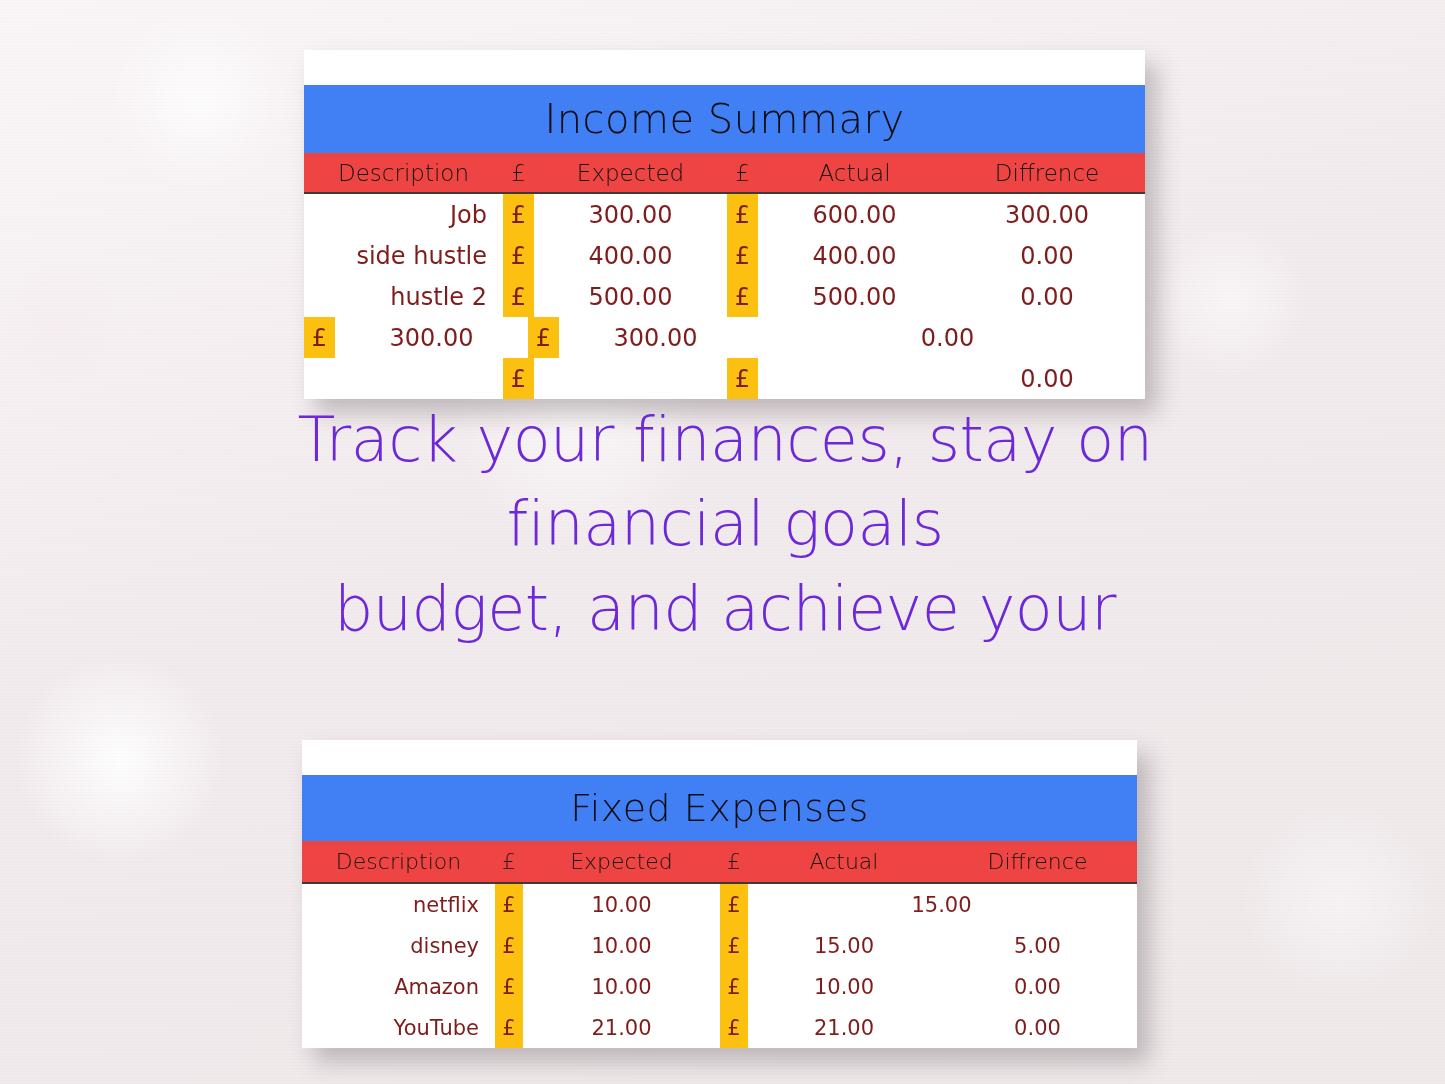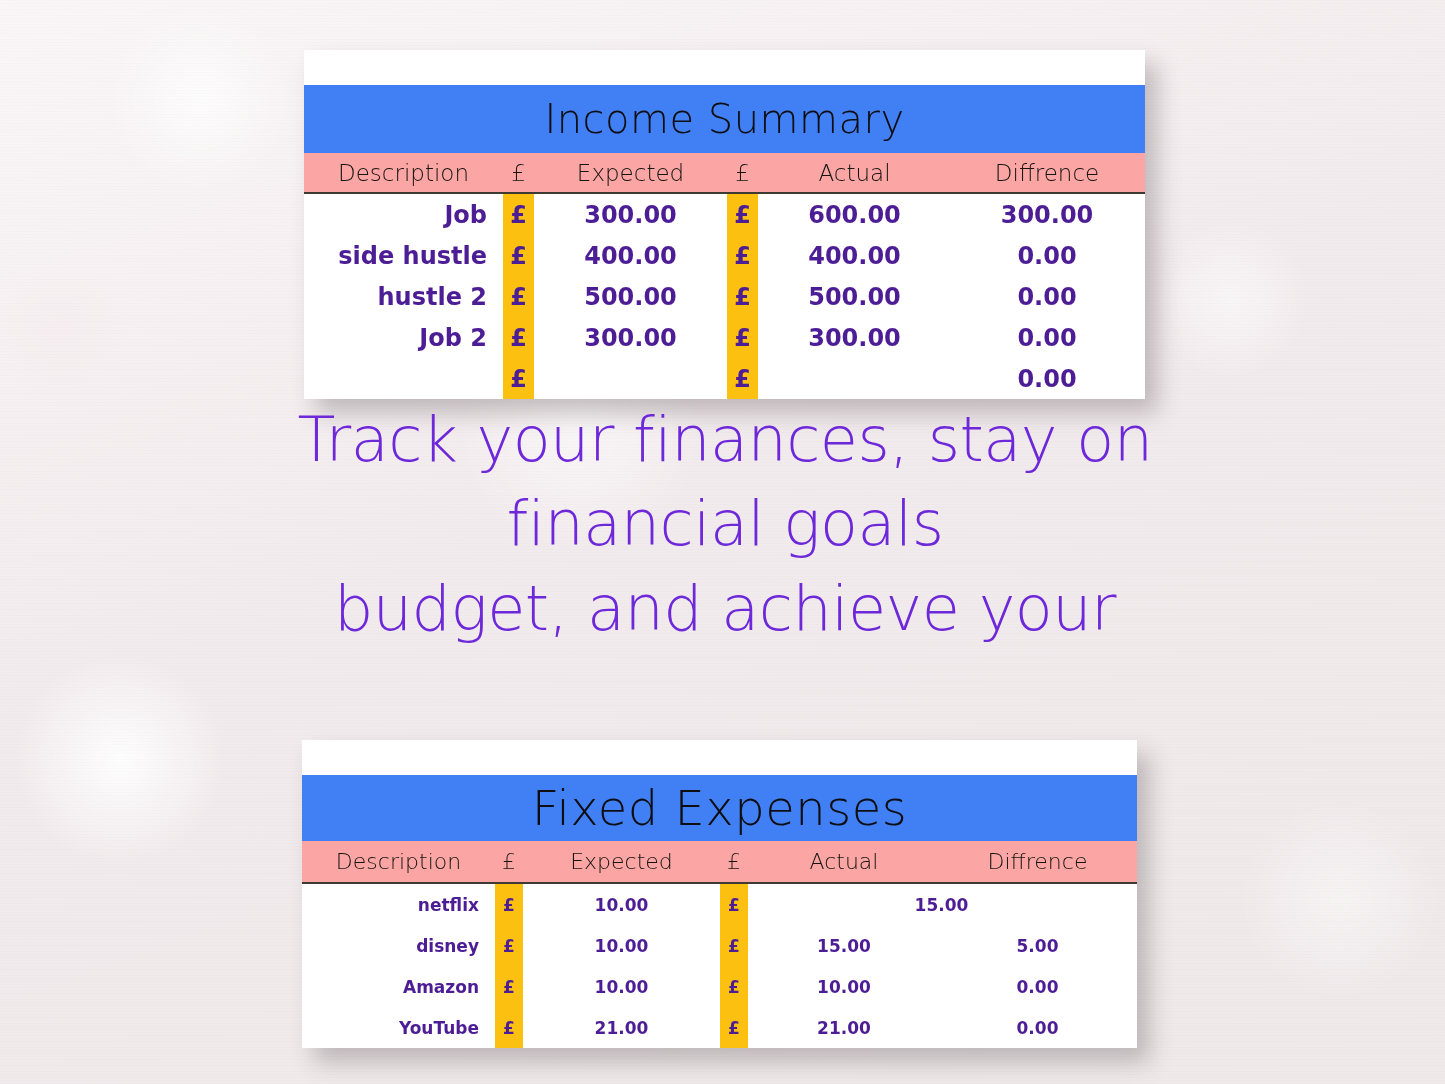--- a/index.html
+++ b/index.html
@@ -50,21 +50,21 @@
     background:#4180f4;
     color:#0d0d12;
     text-align:center;
     font-family:"DejaVu Sans", sans-serif;
     font-weight:300;
     letter-spacing:0.5px;
     display:flex; align-items:center; justify-content:center;margin-top:35px;
   }
 
   .sheet-head {
-    background:#fca5a5;
+    background:#ef4444;
     display:flex;
     align-items:center;
     border-bottom:2px solid #3d3a33;
     font-family:"DejaVu Sans", sans-serif;
     font-weight:300;
     color:#15150f;
   }
 
   .sheet-body { background:#ffffff; }
 
@@ -78,38 +78,38 @@
   .c-act    { flex:0 0 193px; display:flex; align-items:center; justify-content:center; }
   .c-diff   { flex:1 1 auto;  display:flex; align-items:center; justify-content:center; padding-right:2px; }
 
   .sheet-head .c-desc { justify-content:center; padding-right:0; }
 
   .sheet-body .c-cur1,
   .sheet-body .c-cur2 { background:#fcc011; }
 
   .cell-text {
     font-family:"DejaVu Sans", sans-serif;
-    font-weight:700;
-    color:#4c1d95;
+    font-weight:400;
+    color:#7f1d1d;
     white-space:nowrap;
   }
 
   
   #income-sheet { left:304px; top:50px; width:841px; }
   #income-sheet .sheet-title { height:68px; font-size:40px; }
   #income-sheet .sheet-head  { height:41px; font-size:23px; }
   #income-sheet .row         { height:41px; }
   #income-sheet .cell-text   { font-size:24px; }
 
   
   #expenses-sheet { left:302px; top:740px; width:835px; }
-  #expenses-sheet .sheet-title { height:66px; font-size:48px; }
+  #expenses-sheet .sheet-title { height:66px; font-size:38px; }
   #expenses-sheet .sheet-head  { height:43px; font-size:22px; }
   #expenses-sheet .row         { height:41px; }
-  #expenses-sheet .cell-text   { font-size:17px; }
+  #expenses-sheet .cell-text   { font-size:21px; }
   #expenses-sheet .c-desc  { flex:0 0 193px; }
   #expenses-sheet .c-cur1  { flex:0 0 28px; }
   #expenses-sheet .c-exp   { flex:0 0 197px; }
   #expenses-sheet .c-cur2  { flex:0 0 28px; }
   #expenses-sheet .c-act   { flex:0 0 192px; }
 
   
   #tagline {
     position:absolute;
     left:280px; top:398px; width:890px;
@@ -199,23 +199,20 @@
             <span class="cell-text">£</span>
           </div>
           <div class="c-act">
             <span class="cell-text">500.00</span>
           </div>
           <div class="c-diff">
             <span class="cell-text">0.00</span>
           </div>
         </div>
         <div class="row">
-          <div class="c-desc">
-            <span class="cell-text">Job 2</span>
-          </div>
           <div class="c-cur1">
             <span class="cell-text">£</span>
           </div>
           <div class="c-exp">
             <span class="cell-text">300.00</span>
           </div>
           <div class="c-cur2">
             <span class="cell-text">£</span>
           </div>
           <div class="c-act">

